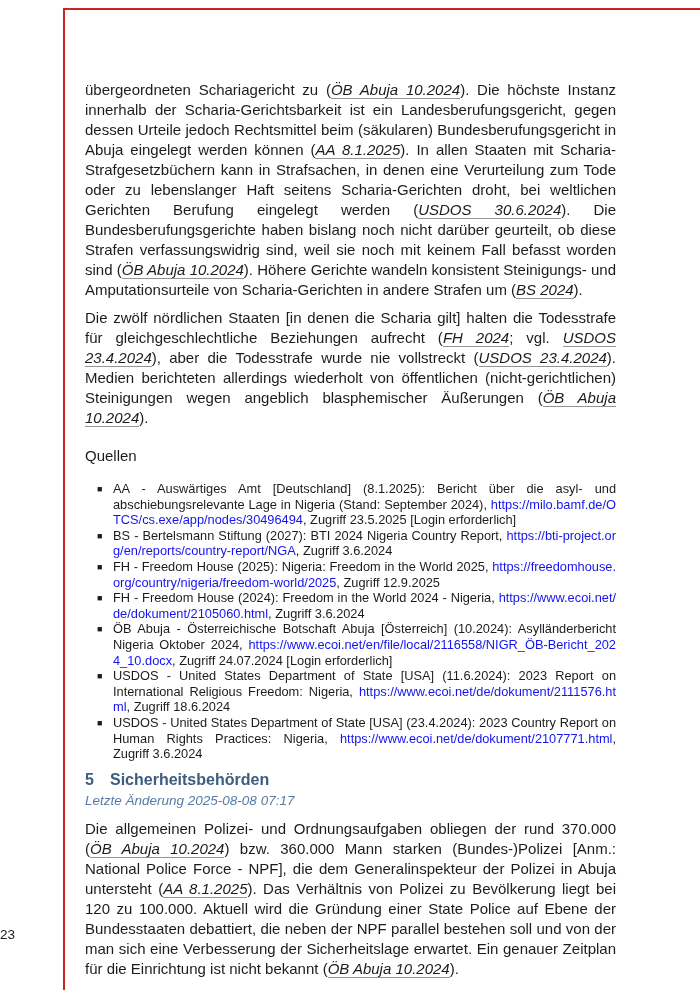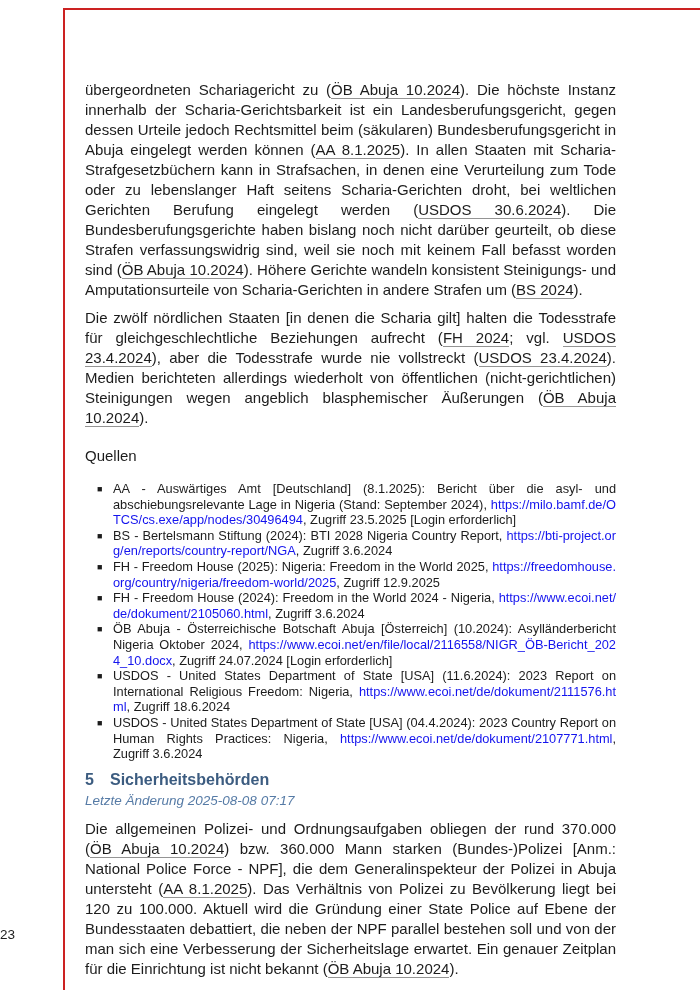--- a/index.html
+++ b/index.html
@@ -8,21 +8,21 @@
     --page_bg:#ffffff;
   }
   * { box-sizing: border-box; }
   html,body { margin:0; padding:0; }
   body { font-family:"Liberation Sans", sans-serif; background:#fff; }
   .page { position:relative; width:700px; height:990px; background:var(--page_bg); overflow:hidden; }
   .border-top { position:absolute; left:63px; top:8px; width:637px; height:2px; background:var(--border_color); }
   .border-left { position:absolute; left:63px; top:8px; width:2px; height:982px; background:var(--border_color); }
   .content { position:absolute; left:85px; top:80px; width:531px; color:var(--text_color); }
   p.body { margin:0 0 8px 0; font-size:15px; line-height:20px; text-align:justify; }
-  .cite { border-bottom:1px solid var(--cite_underline_color); }
+  .cite { border-bottom:1px solid var(--cite_underline_color);font-style:italic; }
   .quellen { margin:18px 0 0 0; font-size:15px; line-height:20px; }
   ul.sources { margin:15px 0 0 12px; padding:0; list-style:none; font-size:12.8px; line-height:15.6px; text-align:justify; }
   ul.sources li { position:relative; padding-left:16px; margin:0; }
   .bullet { position:absolute; left:0; top:1px; font-size:9px; line-height:15.6px; }
   .src-link { color:var(--link_color); word-break:break-all; }
   .section-heading { margin:7px 0 0 0; font-size:16px; line-height:21px; font-weight:bold; color:var(--heading_color); }
   .section-heading .num { display:inline-block; min-width:25px; }
   .last-change { margin:2px 0 10px 0; font-size:13.5px; line-height:17px; color:var(--subheading_color);font-style:italic; }
   .page-number { position:absolute; left:0; top:927px; width:700px; font-size:13.5px; color:var(--text_color); }
 </style>
@@ -34,26 +34,26 @@
   <div class="border-left"></div>
 
   <div class="content">
     <p class="body"><span>übergeordneten Schariagericht zu (</span><span class="cite">ÖB Abuja 10.2024</span><span>). Die höchste Instanz innerhalb der Scharia-Gerichtsbarkeit ist ein Landesberufungsgericht, gegen dessen Urteile jedoch Rechtsmittel beim (säkularen) Bundesberufungsgericht in Abuja eingelegt werden können (</span><span class="cite">AA 8.1.2025</span><span>). In allen Staaten mit Scharia-Strafgesetzbüchern kann in Strafsachen, in denen eine Verurteilung zum Tode oder zu lebenslanger Haft seitens Scharia-Gerichten droht, bei weltlichen Gerichten Berufung eingelegt werden (</span><span class="cite">USDOS 30.6.2024</span><span>). Die Bundesberufungsgerichte haben bislang noch nicht darüber geurteilt, ob diese Strafen verfassungswidrig sind, weil sie noch mit keinem Fall befasst worden sind (</span><span class="cite">ÖB Abuja 10.2024</span><span>). Höhere Gerichte wandeln konsistent Steinigungs- und Amputationsurteile von Scharia-Gerichten in andere Strafen um (</span><span class="cite">BS 2024</span><span>).</span></p>
     <p class="body"><span>Die zwölf nördlichen Staaten [in denen die Scharia gilt] halten die Todesstrafe für gleichgeschlechtliche Beziehungen aufrecht (</span><span class="cite">FH 2024</span><span>; vgl. </span><span class="cite">USDOS 23.4.2024</span><span>), aber die Todesstrafe wurde nie vollstreckt (</span><span class="cite">USDOS 23.4.2024</span><span>). Medien berichteten allerdings wiederholt von öffentlichen (nicht-gerichtlichen) Steinigungen wegen angeblich blasphemischer Äußerungen (</span><span class="cite">ÖB Abuja 10.2024</span><span>).</span></p>
 
     <p class="quellen">Quellen</p>
 
     <ul class="sources">
         <li><span class="bullet">■</span><span>AA - Auswärtiges Amt [Deutschland] (8.1.2025): Bericht über die asyl- und abschiebungsrelevante Lage in Nigeria (Stand: September 2024), </span><span class="src-link">https://milo.bamf.de/OTCS/cs.exe/app/nodes/30496494</span><span>, Zugriff 23.5.2025 [Login erforderlich]</span></li>
-        <li><span class="bullet">■</span><span>BS - Bertelsmann Stiftung (2024): BTI 2028 Nigeria Country Report, </span><span class="src-link">https://bti-project.org/en/reports/country-report/NGA</span><span>, Zugriff 3.6.2024</span></li>
+        <li><span class="bullet">■</span><span>BS - Bertelsmann Stiftung (2027): BTI 2024 Nigeria Country Report, </span><span class="src-link">https://bti-project.org/en/reports/country-report/NGA</span><span>, Zugriff 3.6.2024</span></li>
         <li><span class="bullet">■</span><span>FH - Freedom House (2025): Nigeria: Freedom in the World 2025, </span><span class="src-link">https://freedomhouse.org/country/nigeria/freedom-world/2025</span><span>, Zugriff 12.9.2025</span></li>
         <li><span class="bullet">■</span><span>FH - Freedom House (2024): Freedom in the World 2024 - Nigeria, </span><span class="src-link">https://www.ecoi.net/de/dokument/2105060.html</span><span>, Zugriff 3.6.2024</span></li>
         <li><span class="bullet">■</span><span>ÖB Abuja - Österreichische Botschaft Abuja [Österreich] (10.2024): Asylländerbericht Nigeria Oktober 2024, </span><span class="src-link">https://www.ecoi.net/en/file/local/2116558/NIGR_ÖB-Bericht_2024_10.docx</span><span>, Zugriff 24.07.2024 [Login erforderlich]</span></li>
         <li><span class="bullet">■</span><span>USDOS - United States Department of State [USA] (11.6.2024): 2023 Report on International Religious Freedom: Nigeria, </span><span class="src-link">https://www.ecoi.net/de/dokument/2111576.html</span><span>, Zugriff 18.6.2024</span></li>
-        <li><span class="bullet">■</span><span>USDOS - United States Department of State [USA] (04.4.2024): 2023 Country Report on Human Rights Practices: Nigeria, </span><span class="src-link">https://www.ecoi.net/de/dokument/2107771.html</span><span>, Zugriff 3.6.2024</span></li>
+        <li><span class="bullet">■</span><span>USDOS - United States Department of State [USA] (23.4.2024): 2023 Country Report on Human Rights Practices: Nigeria, </span><span class="src-link">https://www.ecoi.net/de/dokument/2107771.html</span><span>, Zugriff 3.6.2024</span></li>
       </ul>
 
     <h2 class="section-heading"><span class="num">5</span><span>Sicherheitsbehörden</span></h2>
     <div class="last-change">Letzte Änderung 2025-08-08 07:17</div>
 
     <p class="body"><span>Die allgemeinen Polizei- und Ordnungsaufgaben obliegen der rund 370.000 (</span><span class="cite">ÖB Abuja 10.2024</span><span>) bzw. 360.000 Mann starken (Bundes-)Polizei [Anm.: National Police Force - NPF], die dem Generalinspekteur der Polizei in Abuja untersteht (</span><span class="cite">AA 8.1.2025</span><span>). Das Verhältnis von Polizei zu Bevölkerung liegt bei 120 zu 100.000. Aktuell wird die Gründung einer State Police auf Ebene der Bundesstaaten debattiert, die neben der NPF parallel bestehen soll und von der man sich eine Verbesserung der Sicherheitslage erwartet. Ein genauer Zeitplan für die Einrichtung ist nicht bekannt (</span><span class="cite">ÖB Abuja 10.2024</span><span>).</span></p>
     <p class="body"><span>Die NPF und die Mobile Police (MOPOL) zeichnen sich durch geringe Professionalität, mangelnde Disziplin, häufige Willkür und geringen Diensteifer aus (</span></p>
   </div>
 
   <div class="page-number">23</div>

